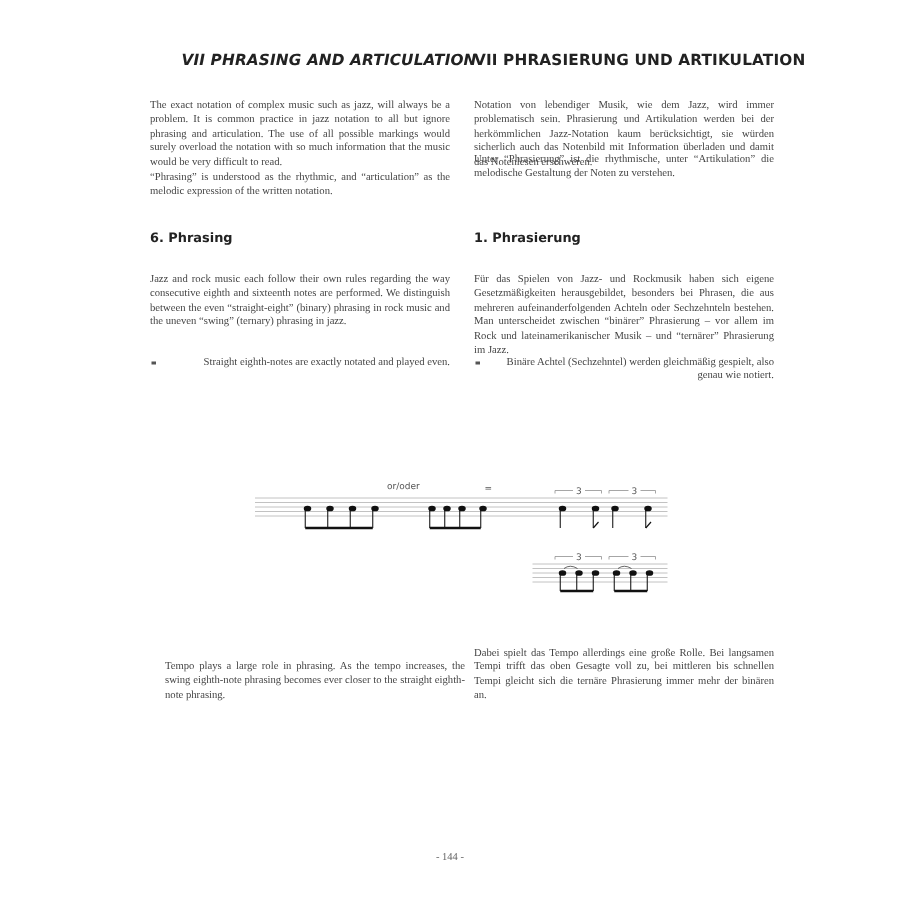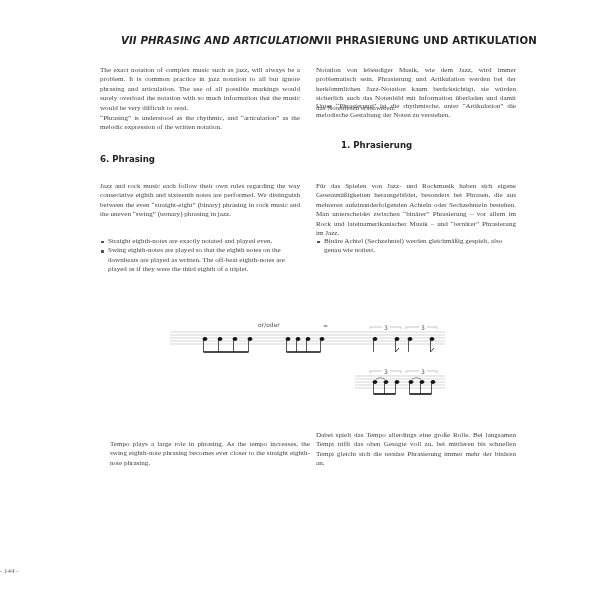--- a/index.html
+++ b/index.html
@@ -6,46 +6,45 @@
   body { width: 600px; height: 600px; position: relative; overflow: hidden;
          font-family: "Liberation Serif", "DejaVu Serif", serif; color: #333; }
   .heading { position: absolute; font-family: "DejaVu Sans", "Liberation Sans", sans-serif;
              font-weight: bold; font-size: 10.2px; color: #222; letter-spacing: 0.1px; white-space: nowrap; }
   .subheading { position: absolute; font-family: "DejaVu Sans", "Liberation Sans", sans-serif;
              font-weight: bold; font-size: 8.6px; color: #222; white-space: nowrap; }
   .para { position: absolute; width: 200px; font-size: 7.1px; line-height: 9.4px;
           text-align: justify; color: #444; margin: 0; }
   .bullets { position: absolute; width: 200px; margin: 0; padding: 0; list-style: none;
              font-size: 7.1px; line-height: 9.4px; color: #444; }
-  .bullets li { position: relative; padding-left: 8px; text-align: left; }
+  .bullets li { position: relative; padding-left: 8px; text-align: right; }
   .bullets li::before { content: ""; position: absolute; left: 1px; top: 3.6px; width: 2.6px; height: 2.6px; background: #555; }
-  .page-number { position: absolute; left: 0; width: 600px; top: 567px; 
+  .page-number { position: absolute; left: 0; width: 600px; top: 567px; text-align: center;
                  font-size: 7px; color: #666; }
   .notation { position: absolute; left: 170px; top: 318px; width: 280px; height: 110px; }
   .notation svg { display: block; }
   .nlabel { position: absolute; font-family: "DejaVu Sans", "Liberation Sans", sans-serif; font-size: 6px; color: #555; }
 </style>
 </head>
 <body>
 
 <div class="heading" style="left:121px; top:35px;font-style:italic;">VII PHRASING AND ARTICULATION</div>
 <p class="para" style="left:100px; top:66px;">The exact notation of complex music such as jazz, will always be a problem. It is common practice in jazz notation to all but ignore phrasing and articulation. The use of all possible markings would surely overload the notation with so much information that the music would be very difficult to read.</p>
 <p class="para" style="left:100px; top:114px;">“Phrasing” is understood as the rhythmic, and “articulation” as the melodic expression of the written notation.</p>
 <div class="subheading" style="left:100px; top:154px;">6. Phrasing</div>
 <p class="para" style="left:100px; top:182px;">Jazz and rock music each follow their own rules regarding the way consecutive eighth and sixteenth notes are performed. We distinguish between the even “straight-eight” (binary) phrasing in rock music and the uneven “swing” (ternary) phrasing in jazz.</p>
 <ul class="bullets" style="left:100px; top:237px;">
   <li>Straight eighth-notes  are exactly notated and played even.</li>
-  <li>Swing eighth-notes are played so that the eighth notes on the downbeats are played as written. The off-beat eighth-notes are played as if they were the third eighth of a triplet.</li>
 </ul>
 <p class="para" style="left:100px; top:440px;margin-left:10px;">Tempo plays a large role in phrasing. As the tempo increases, the swing eighth-note phrasing becomes ever closer to the straight eighth-note phrasing.</p>
 
 <div class="heading" style="left:316px; top:35px;">VII PHRASIERUNG UND ARTIKULATION</div>
 <p class="para" style="left:316px; top:66px;font-family:Liberation Serif, serif;">Notation von lebendiger Musik, wie dem Jazz, wird immer problematisch sein. Phrasierung und Artikulation werden bei der herkömmlichen Jazz-Notation kaum berücksichtigt, sie würden sicherlich auch das Notenbild mit Information überladen und damit das Notenlesen erschweren.</p>
 <p class="para" style="left:316px; top:102px;">Unter “Phrasierung” ist die rhythmische, unter “Artikulation” die melodische Gestaltung der Noten zu verstehen.</p>
-<div class="subheading" style="left:316px; top:140px;margin-left:25px;">1. Phrasierung</div>
+<div class="subheading" style="left:316px; top:154px;">1. Phrasierung</div>
 <p class="para" style="left:316px; top:182px;">Für das Spielen von Jazz- und Rockmusik haben sich eigene Gesetzmäßigkeiten herausgebildet, besonders bei Phrasen, die aus mehreren aufeinanderfolgenden Achteln oder Sechzehnteln bestehen. Man unterscheidet zwischen “binärer” Phrasierung – vor allem im Rock und lateinamerikanischer Musik – und “ternärer” Phrasierung im Jazz.</p>
 <ul class="bullets" style="left:316px; top:237px;">
   <li>Binäre Achtel (Sechzehntel) werden gleichmäßig gespielt, also genau wie notiert.</li>
 </ul>
 <p class="para" style="left:316px; top:431px;">Dabei spielt das Tempo allerdings eine große Rolle. Bei langsamen Tempi trifft das oben Gesagte voll zu, bei mittleren bis schnellen Tempi gleicht sich die ternäre Phrasierung immer mehr der binären an.</p>
 
 <div class="notation">
   <span class="nlabel" style="left:88px; top:3px;">or/oder</span>
   <span class="nlabel" style="left:153px; top:4px;">=</span>
   <span class="nlabel" style="left:214px; top:6px;">3</span>

